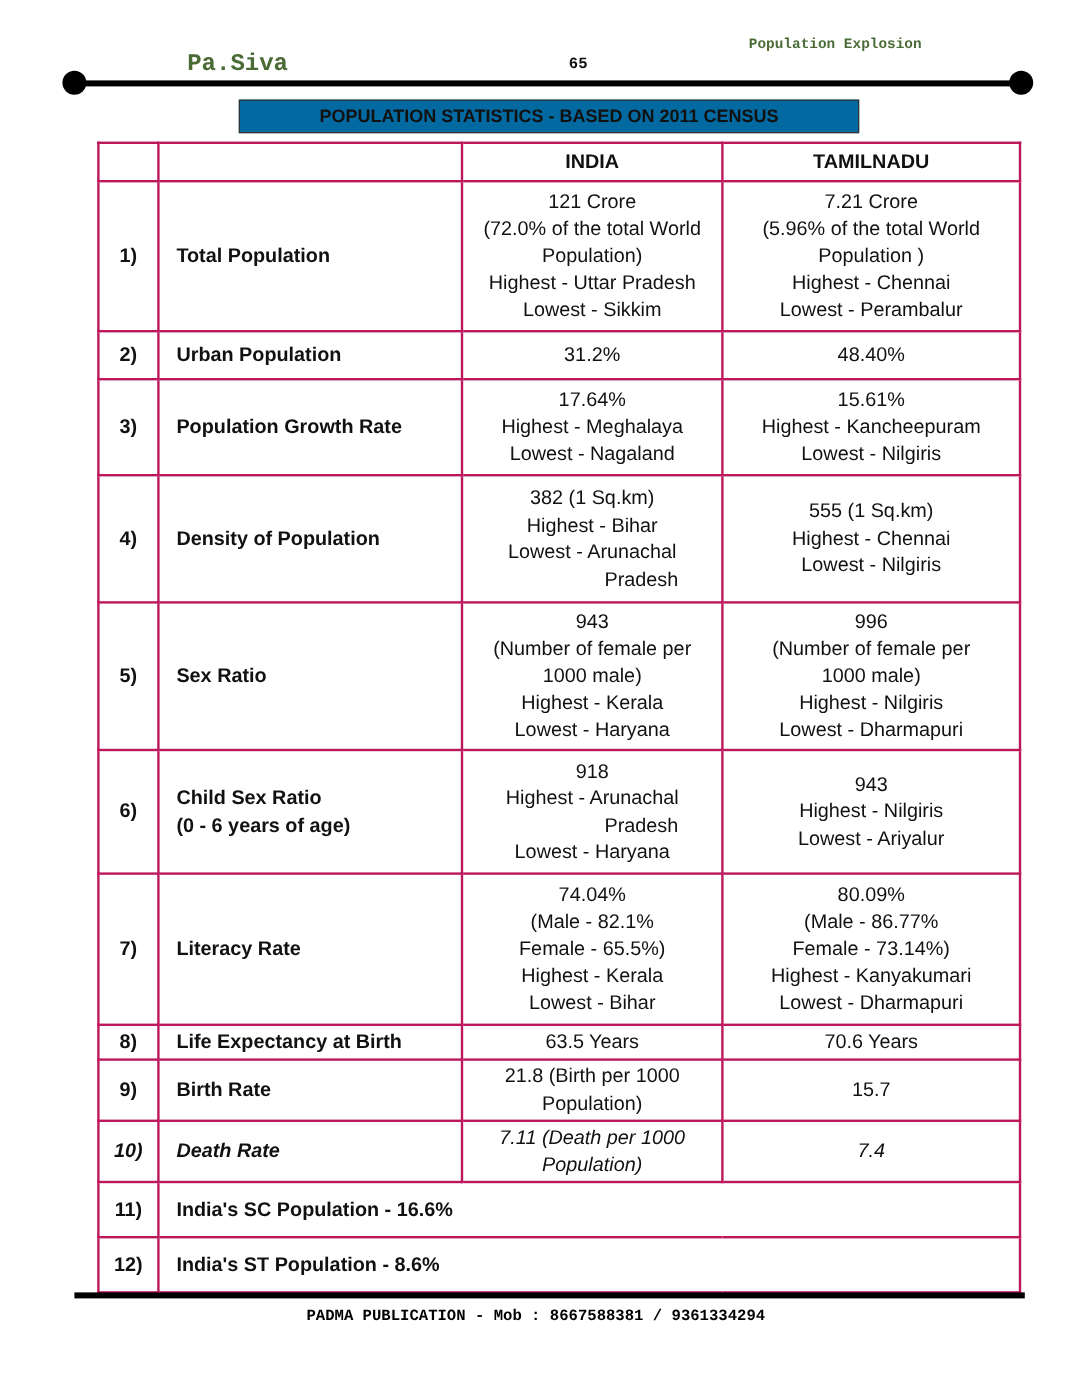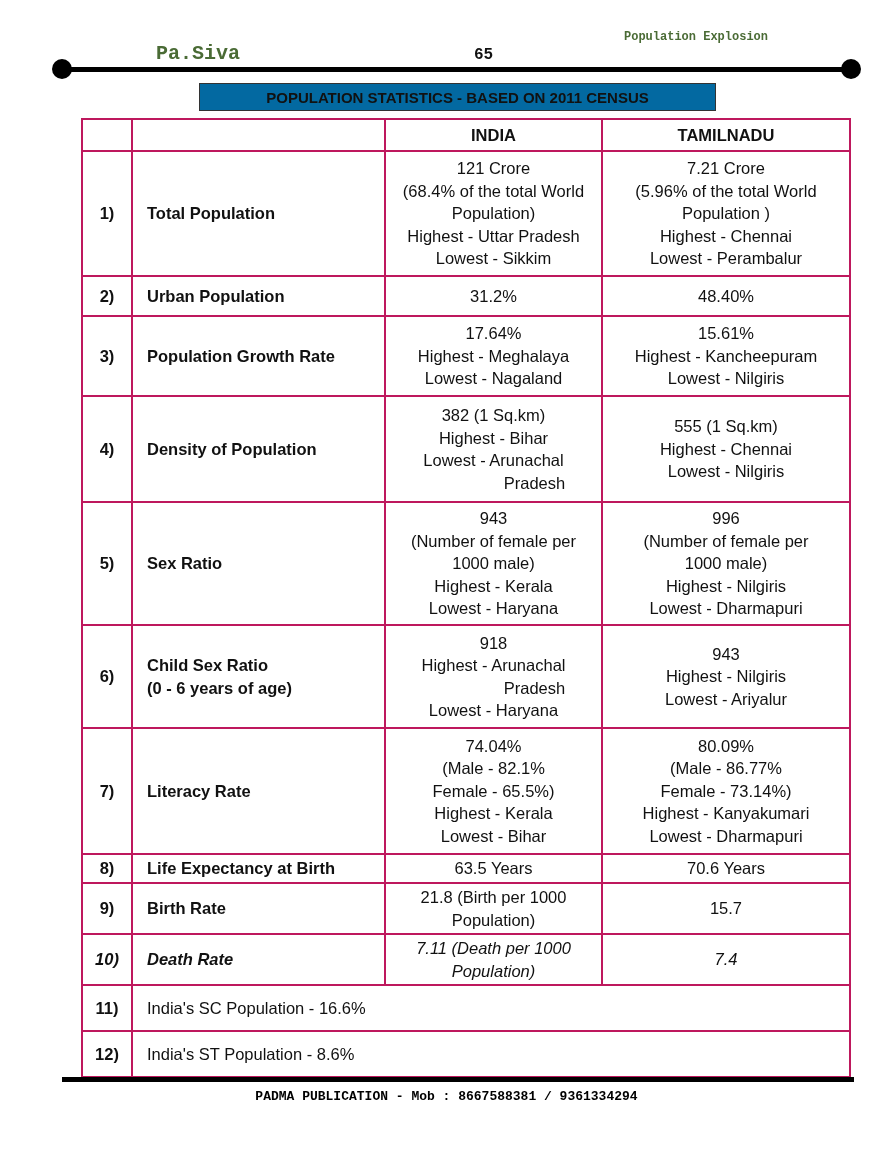--- a/index.html
+++ b/index.html
@@ -1,36 +1,36 @@
 <!DOCTYPE html>
 <html><head>
   <meta charset="utf-8">
   <style>
     html, body { margin: 0; padding: 0; background: #ffffff; }
     body { width: 893px; height: 1156px; position: relative; overflow: hidden; font-family: "Liberation Sans", sans-serif; color: #111; }
 
     .hdr-text { position: absolute; font-family: Liberation Mono, monospace; font-weight: bold; color: #4a6b35; margin-left: 28px; }
     #hdr-left { left: 128px; top: 42px; font-size: 20px; }
-    #hdr-center { left: 446px; top: 46px; font-size: 16px; color: #111; }
+    #hdr-center { left: 446px; top: 46px; font-size: 13px; color: #111; }
     #hdr-right { left: 596px; top: 30px; font-size: 12px; }
 
     .hdr-line { position: absolute; left: 62px; top: 67px; width: 790px; height: 5px; background: #000; }
     .hdr-dot { position: absolute; top: 59px; width: 20px; height: 20px; border-radius: 50%; background: #000; }
     #dot-left { left: 52px; }
     #dot-right { left: 841px; }
 
     .title-box { position: absolute; left: 199px; top: 83px; width: 517px; height: 28px; background: #0369a1; border: 1.5px solid #333; box-sizing: border-box; display: flex; align-items: center; justify-content: center; font-weight: bold; font-size: 15px; color: #111; }
 
     table.stats { position: absolute; left: 81px; top: 118px; width: 768px; border-collapse: collapse; table-layout: fixed; }
     table.stats td { border: 2px solid #be185d; padding: 0; font-size: 16.5px; line-height: 22.5px; vertical-align: middle; }
     td.num { width: 50px; text-align: center; font-weight: bold; }
     td.label { width: 253px; font-weight: bold; padding-left: 14px !important; }
     td.val { width: 217px; text-align: center; }
     td.head { text-align: center; font-weight: bold; height: 30px; }
-    td.span-text { font-weight: normal; padding-left: 14px !important; }
+    td.span-text { font-weight: bold; padding-left: 14px !important; }
 
     .line { display: block; white-space: nowrap; }
     .indent { padding-left: 82px; }
 
     .footer-line { position: absolute; left: 62px; top: 1077px; width: 792px; height: 5px; background: #000; }
     .footer-text { position: absolute; left: 0; width: 893px; top: 1089px; text-align: center; font-family: Liberation Mono, monospace; font-weight: bold; font-size: 13px; color: #000000; }
   </style>
 </head>
 <body>
 
@@ -57,21 +57,21 @@
       <td class="head">INDIA</td>
       <td class="head">TAMILNADU</td>
     </tr>
   <tr style="height: 125px;">
         <td class="num">1)</td>
         <td class="label">
           <span class="line">Total Population</span>
         </td>
         <td class="val">
           <span class="line">121 Crore</span>
-          <span class="line">(68.4% of the total World</span>
+          <span class="line">(72.0% of the total World</span>
           <span class="line">Population)</span>
           <span class="line">Highest - Uttar Pradesh</span>
           <span class="line">Lowest - Sikkim</span>
         </td>
         <td class="val">
           <span class="line">7.21 Crore</span>
           <span class="line">(5.96% of the total World</span>
           <span class="line">Population )</span>
           <span class="line">Highest - Chennai</span>
           <span class="line">Lowest - Perambalur</span>

